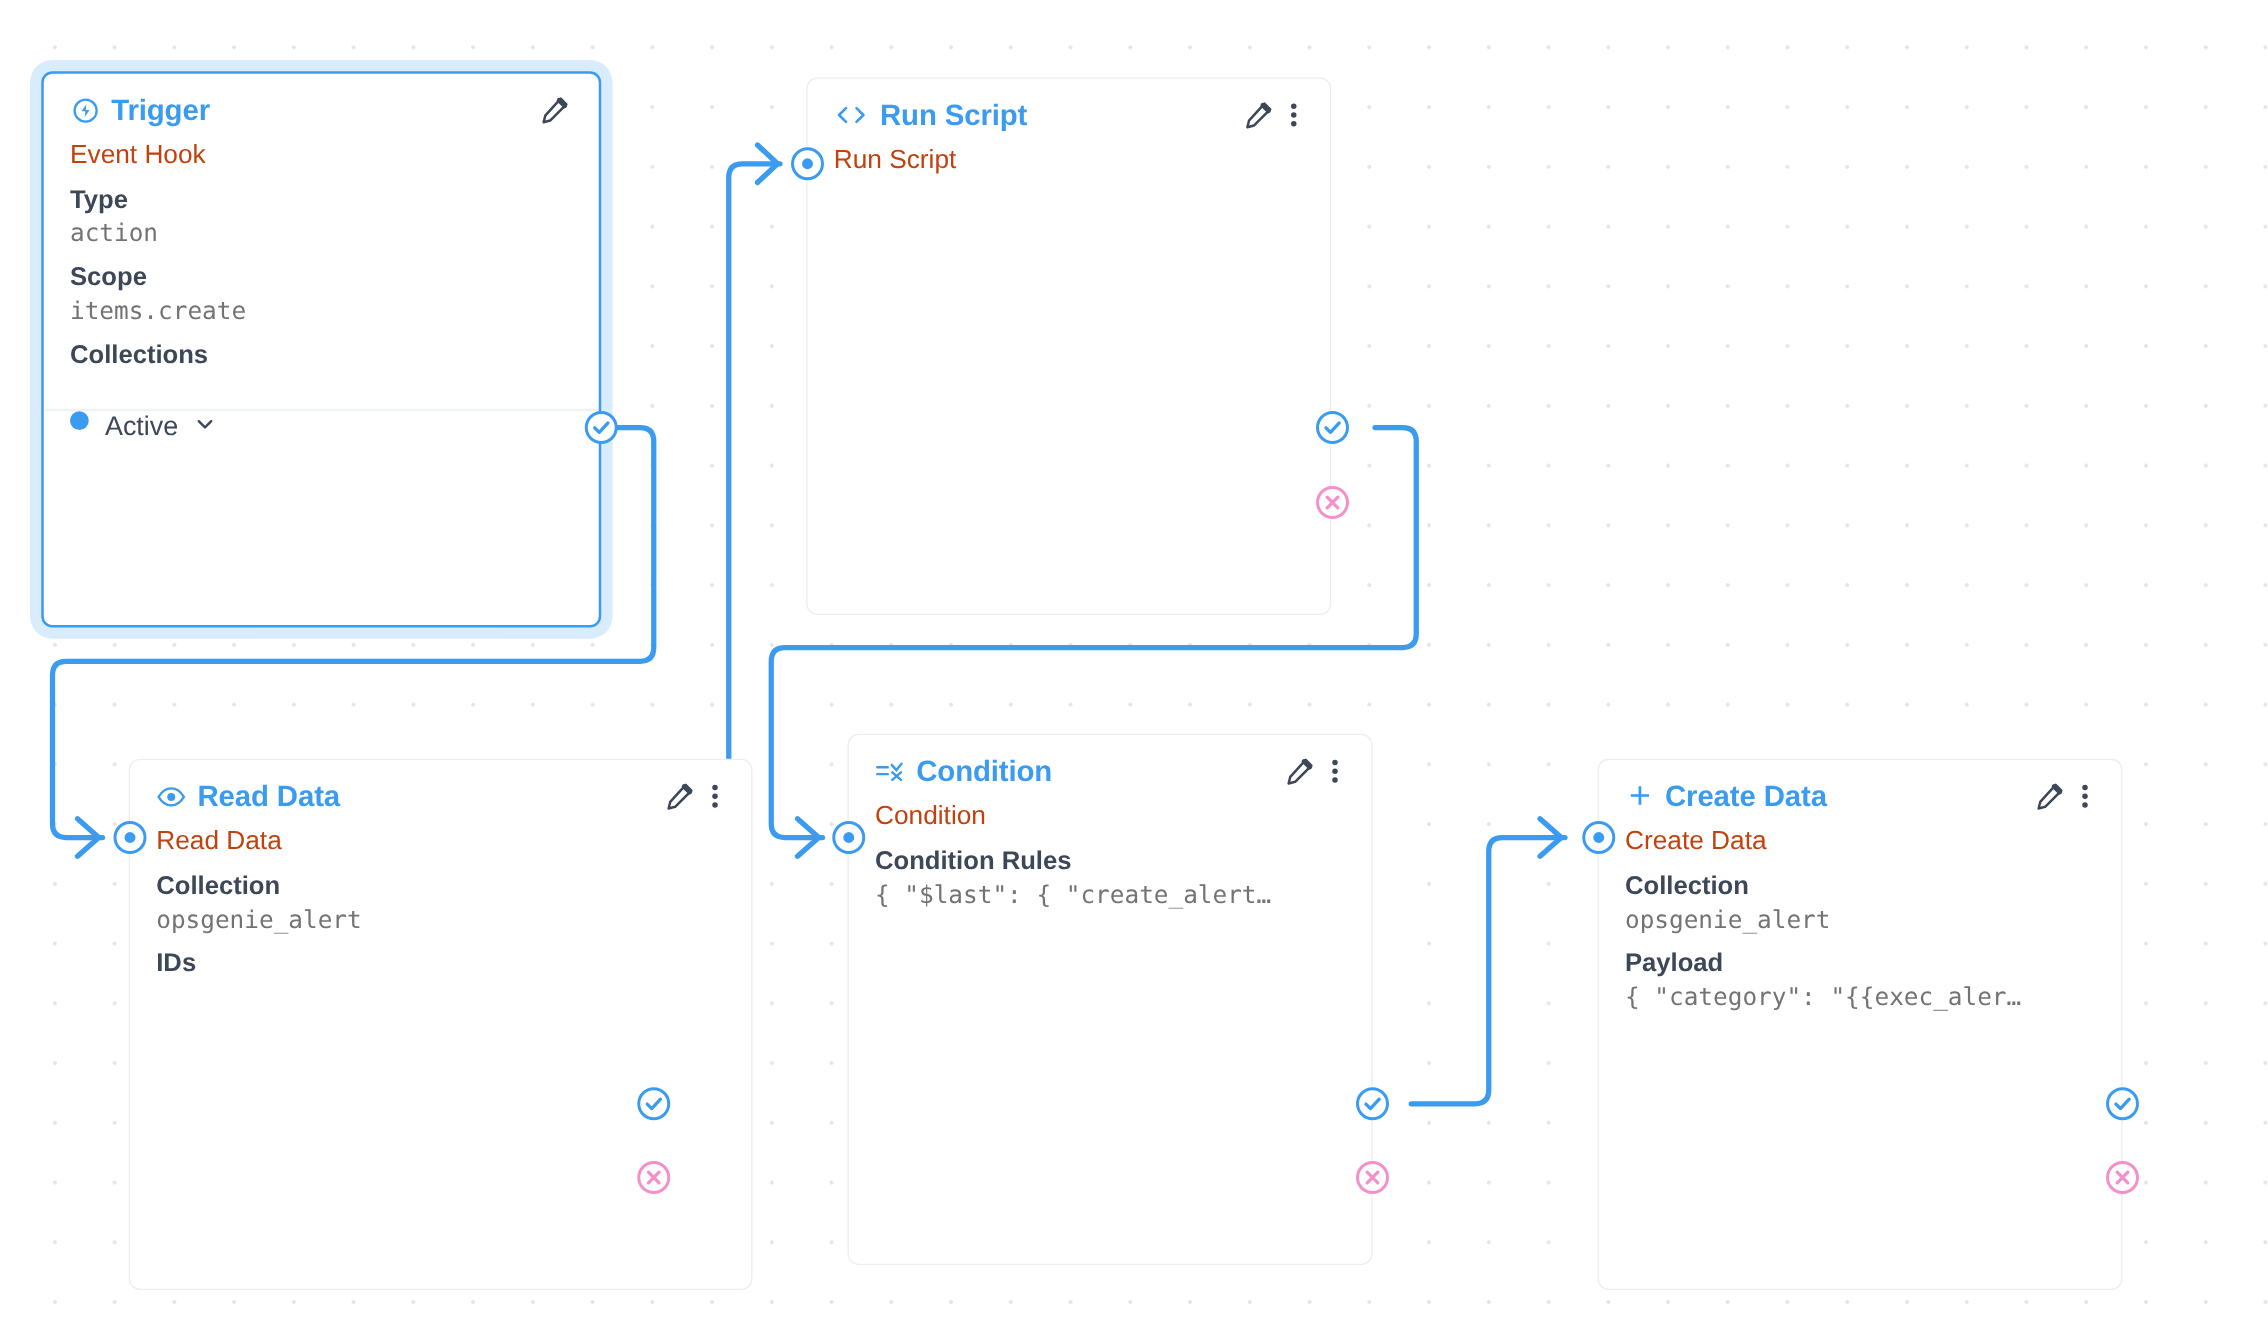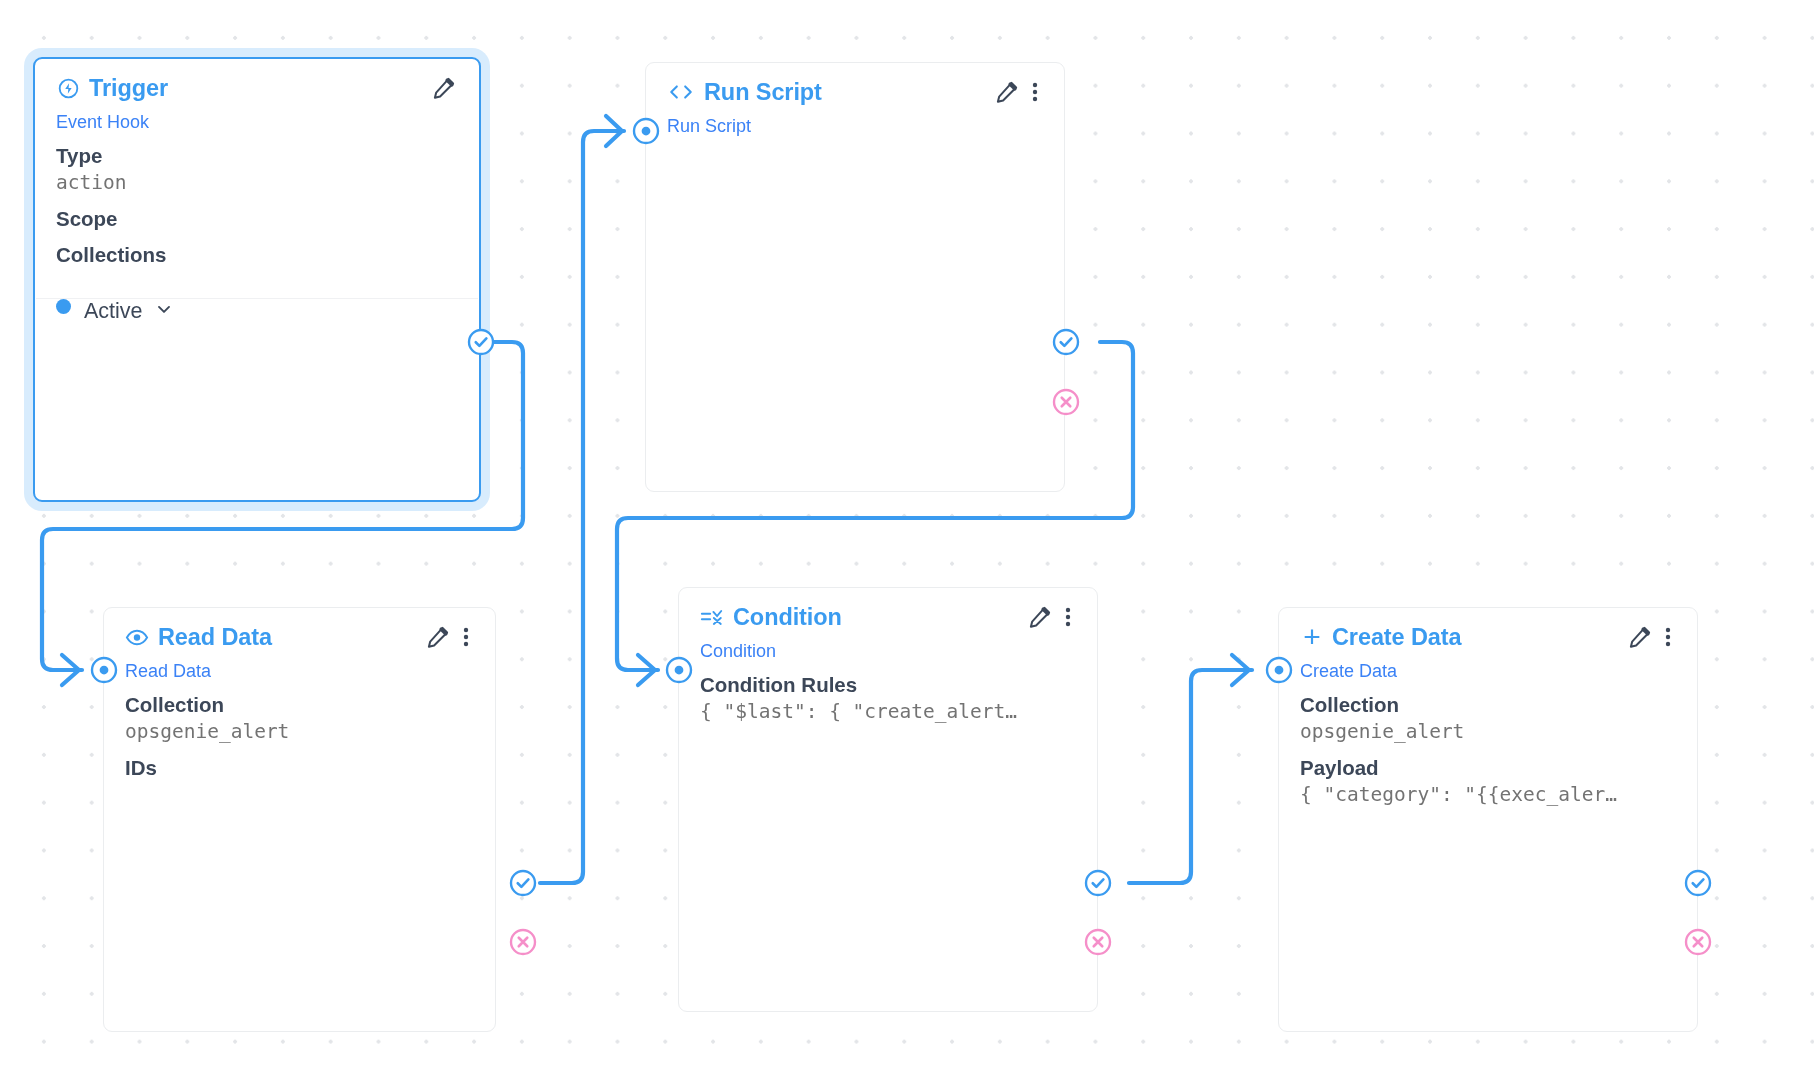--- a/index.html
+++ b/index.html
@@ -93,22 +93,22 @@
     font-weight: bold;
     letter-spacing: -2px;
     color: #3a9bf0;
     width: 28px;
   }
 
   .node-body {
     padding: 0 18px 0 21px;
   }
   .row-title {
-    font-size: 18px;
-    color: #3b82f6;
+    font-size: 21px;
+    color: #c2410c;
     line-height: 1.08;
     padding-top: 2px;
     white-space: nowrap;
   }
   .field-label {
     font-size: 20.5px;
     font-weight: bold;
     color: #3c4758;
     margin-top: 13px;
     line-height: 1.12;
@@ -203,20 +203,21 @@
           <path d="M16.2 3.6 L20.4 7.8 L8.4 19.8 L3.6 21 L4.8 16.2 Z"></path>
           <path d="M15.0 4.8 L19.2 9.0" stroke-width="3.4"></path>
         </svg>
       </span>
     </div>
     <div class="node-body">
       <div class="row-title">Event Hook</div>
       <div class="field-label">Type</div>
       <div class="field-value">action</div>
       <div class="field-label">Scope</div>
+      <div class="field-value">items.create</div>
       <div class="field-label">Collections</div>
     </div>
     <div class="node-divider" style="margin-top:31px;"></div>
     <div class="status-row">
       <span class="status-dot"></span>
       <span class="status-label">Active</span>
       <span class="chev">
         <svg width="20" height="20" viewBox="0 0 24 24" fill="none" stroke="#3c4758" stroke-width="2.3" stroke-linecap="round" stroke-linejoin="round">
           <path d="M6 9.5 L12 15.5 L18 9.5"></path>
         </svg>
@@ -273,21 +274,21 @@
       <path d="M7.8 12.2 L10.7 15.1 L16.3 9.1" fill="none" stroke-linecap="round" stroke-linejoin="round" stroke-width="2.1"></path>
     </svg>
   </span>
   <span class="port" style="left:1051px; top:387px;">
     <svg width="30" height="30" viewBox="0 0 24 24" fill="#ffffff" stroke="#f58fc9" stroke-width="1.9">
       <circle cx="12" cy="12" r="9.6"></circle>
       <path d="M8.6 8.6 L15.4 15.4 M15.4 8.6 L8.6 15.4" fill="none" stroke-linecap="round" stroke-width="2.1"></path>
     </svg>
   </span>
 
-  <div class="node" style="left:103px; top:580px; width:393px; height:425px;">
+  <div class="node" style="left:103px; top:580px; width:499px; height:425px;">
     <div class="node-header">
       <div class="node-title">
         <span class="type-glyph">
           <svg width="25" height="25" viewBox="0 0 24 24" fill="none" stroke="#3a9bf0" stroke-width="1.9">
             <path d="M1.9 12 C4.6 7.3 8.2 5.2 12 5.2 C15.8 5.2 19.4 7.3 22.1 12 C19.4 16.7 15.8 18.8 12 18.8 C8.2 18.8 4.6 16.7 1.9 12 Z"></path>
             <circle cx="12" cy="12" r="3.2" fill="#3a9bf0" stroke="none"></circle>
           </svg>
         </span>
         <span>Read Data</span>
       </div>

